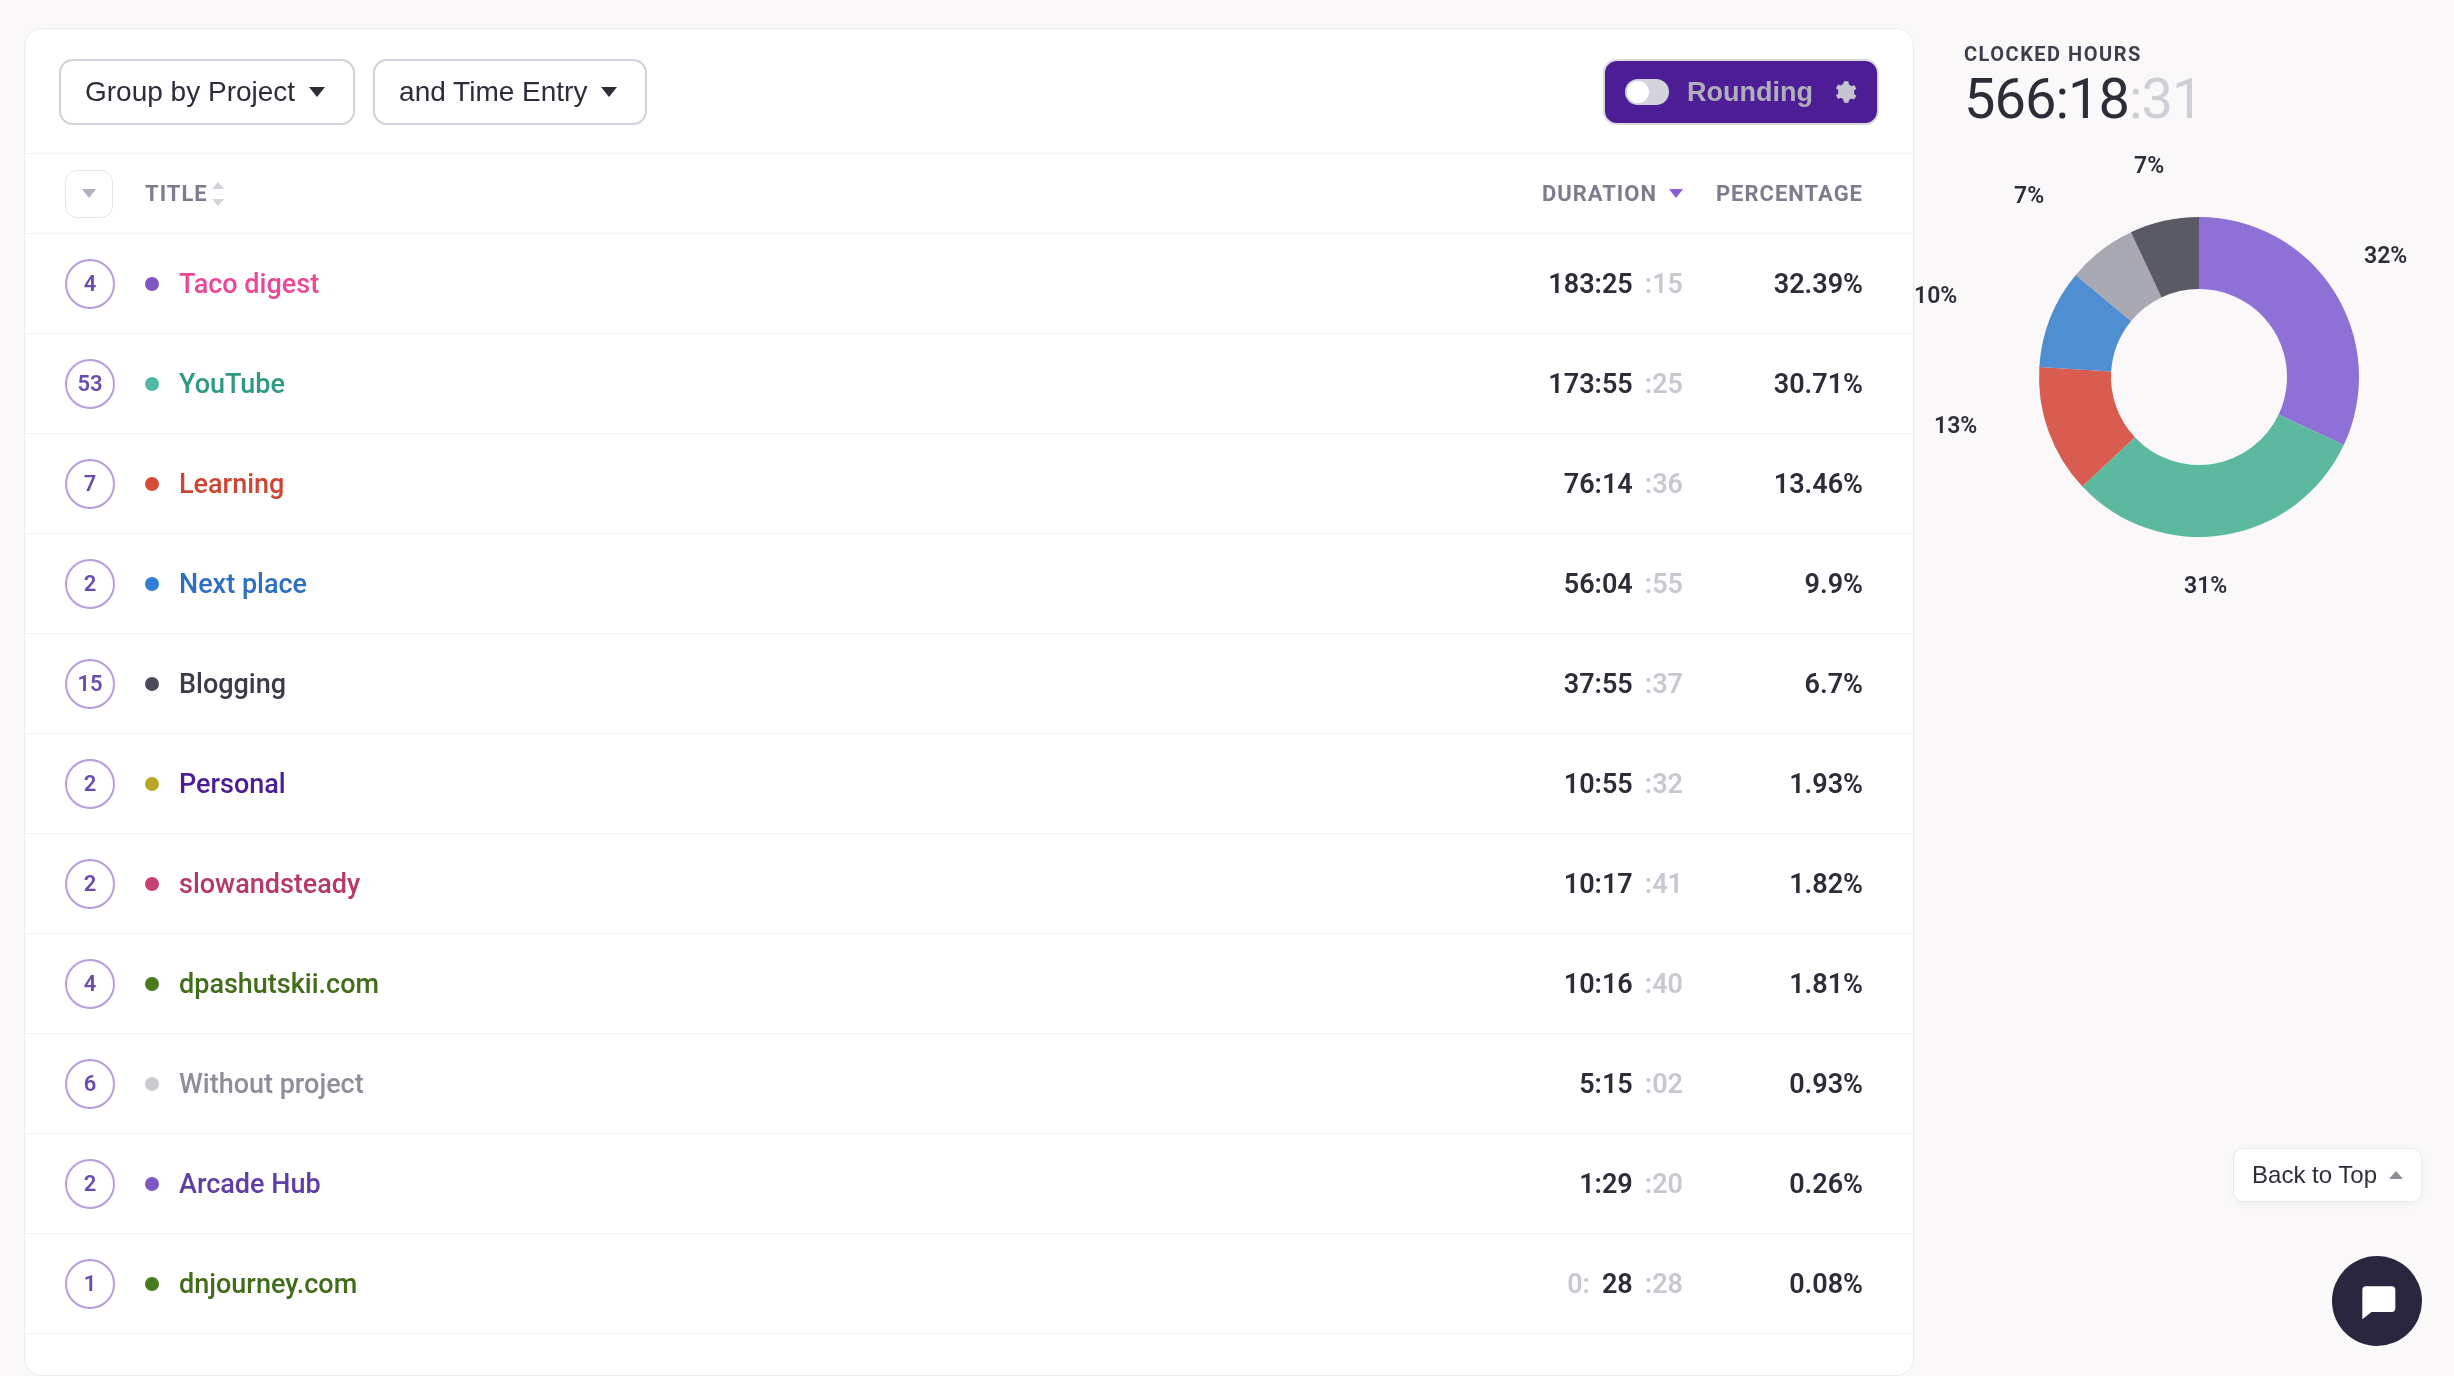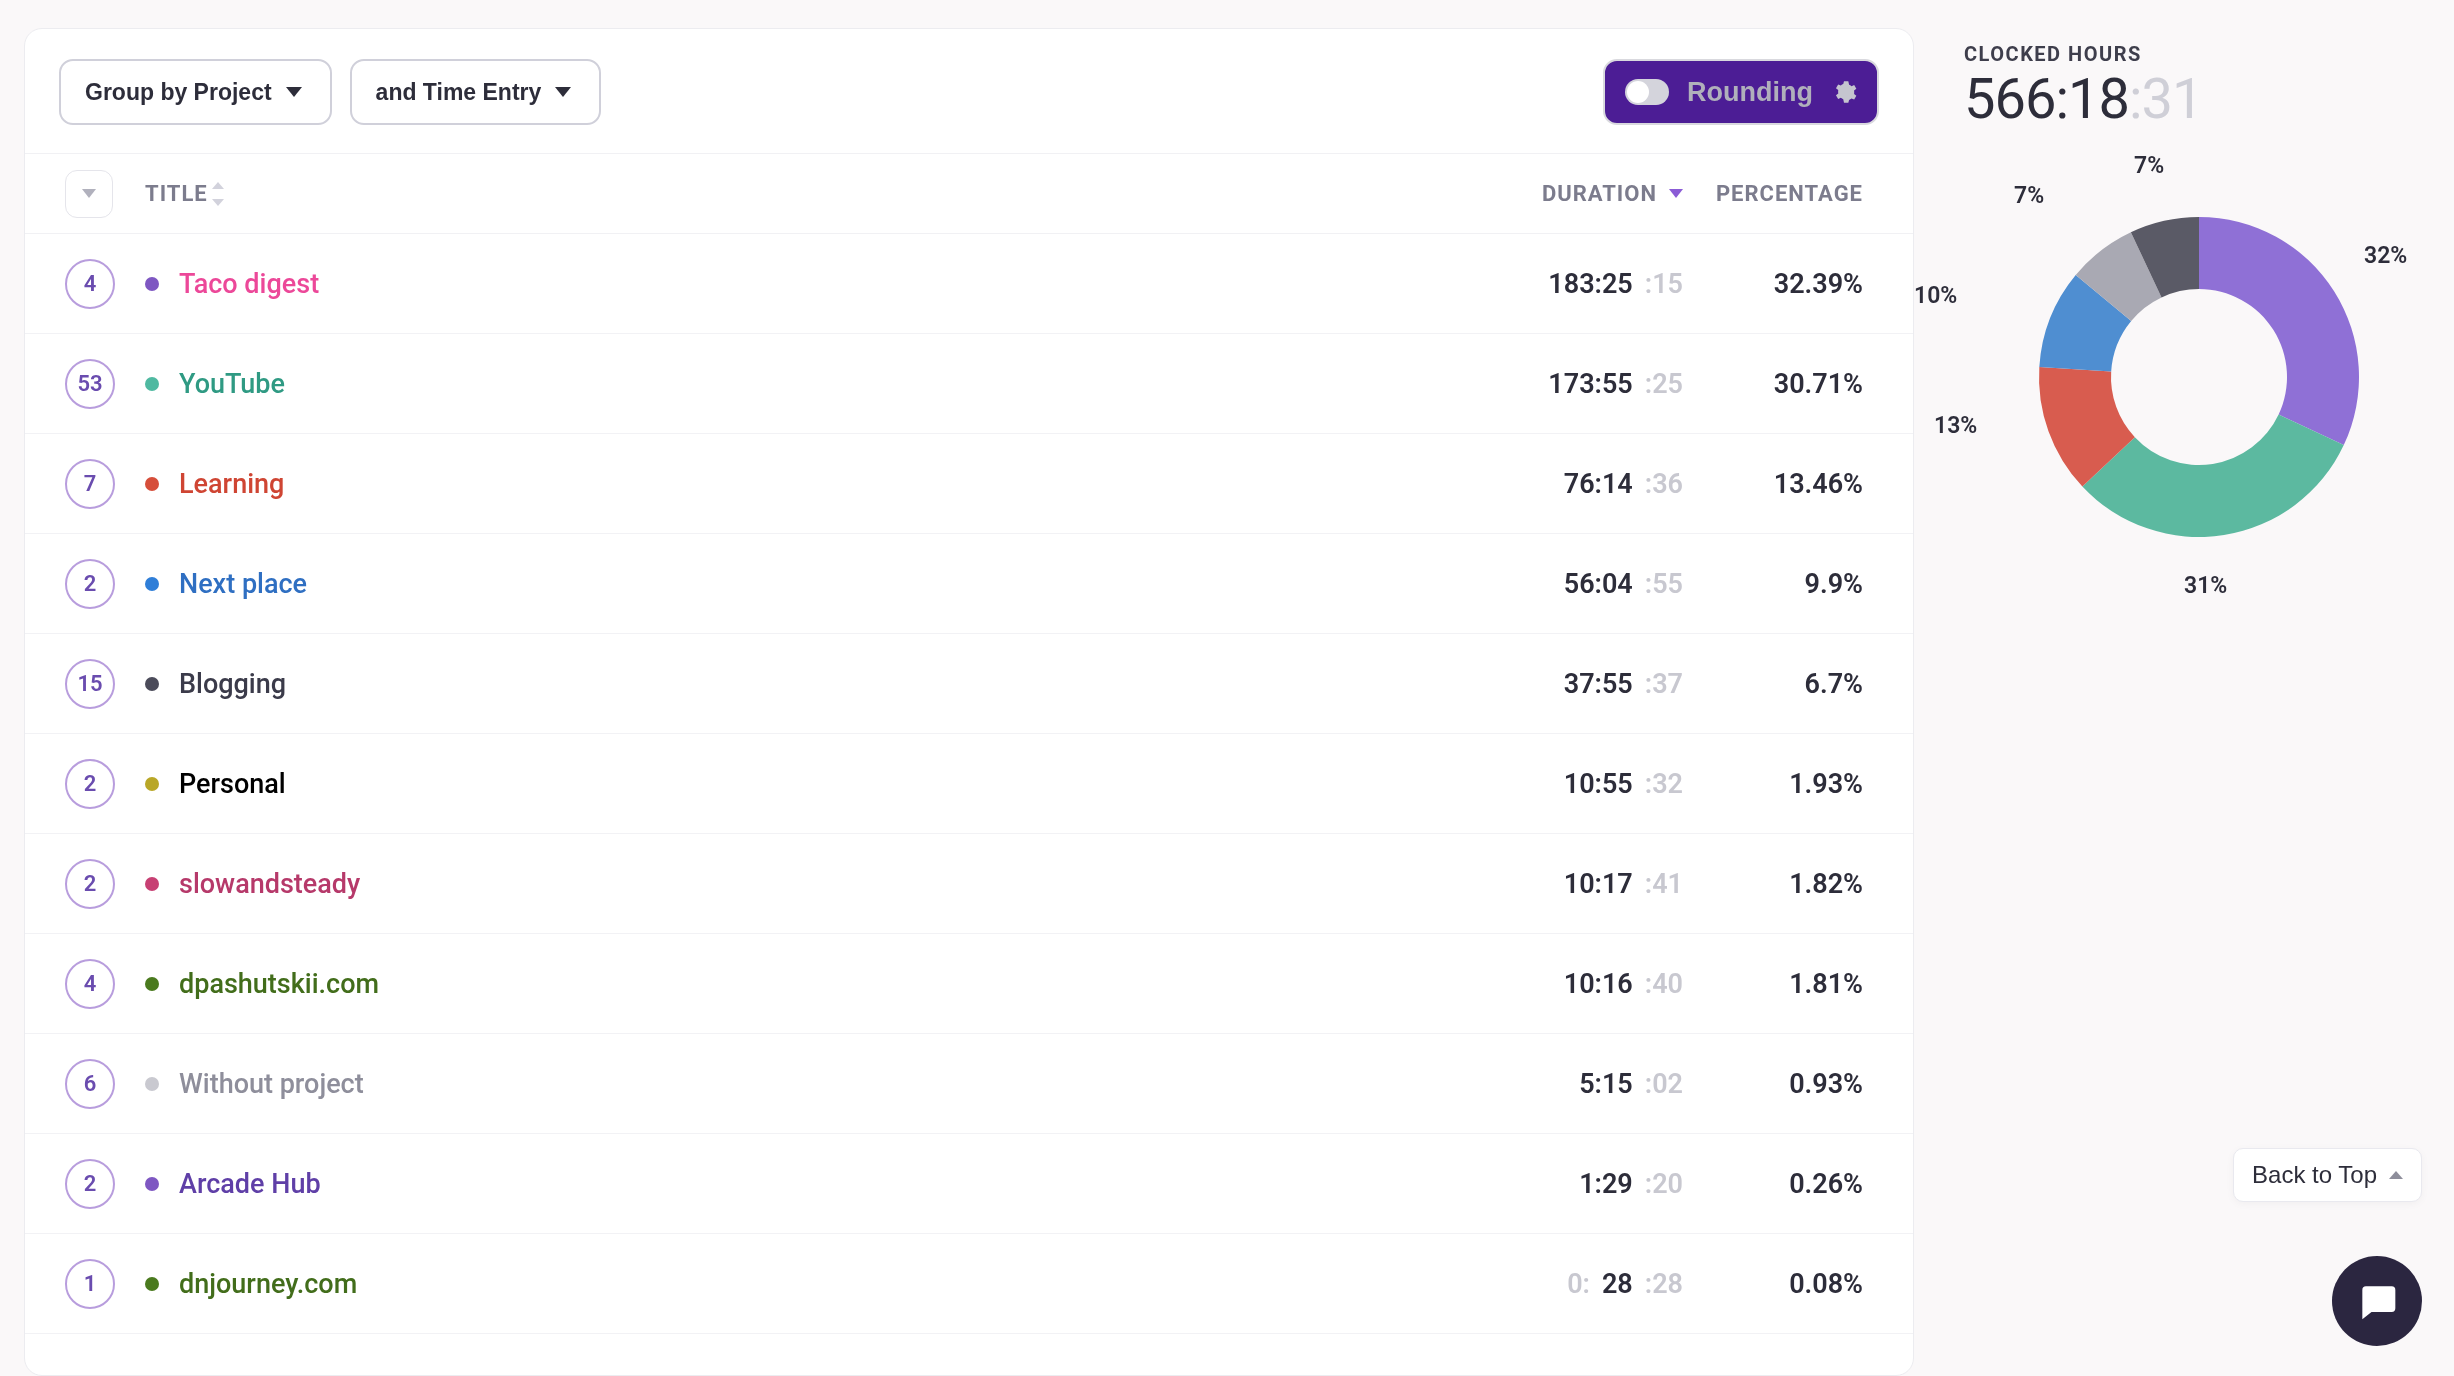--- a/index.html
+++ b/index.html
@@ -36,22 +36,22 @@
   }
   .pill-btn {
     display: flex;
     align-items: center;
     gap: 14px;
     height: 66px;
     padding: 0 28px 0 24px;
     border: 2px solid #d0d0da;
     border-radius: 14px;
     background: #fff;
-    font-size: 23px;
-    font-weight: 700;
+    font-size: 28px;
+    font-weight: 400;
     color: #2d2d3a;
     cursor: pointer;
   }
   .caret-down {
     width: 0; height: 0;
     border-left: 8px solid transparent;
     border-right: 8px solid transparent;
     border-top: 10px solid #2d2d3a;
   }
   .spacer { flex: 1; }
@@ -267,21 +267,21 @@
             <span class="sec">:37</span>
           </div>
           <div class="col-perc">6.7%</div>
         </div>
         <div class="row">
           <div class="col-expand">
             <div class="count-circle">2</div>
           </div>
           <div class="col-title">
             <span class="dot" style="background: rgb(185, 167, 39);"></span>
-            <span style="color: #000000;">Personal</span>
+            <span style="color: #4c1d95;">Personal</span>
           </div>
           <div class="col-duration">
             <span>10:55</span>
             <span class="sec">:32</span>
           </div>
           <div class="col-perc">1.93%</div>
         </div>
         <div class="row">
           <div class="col-expand">
             <div class="count-circle">2</div>

